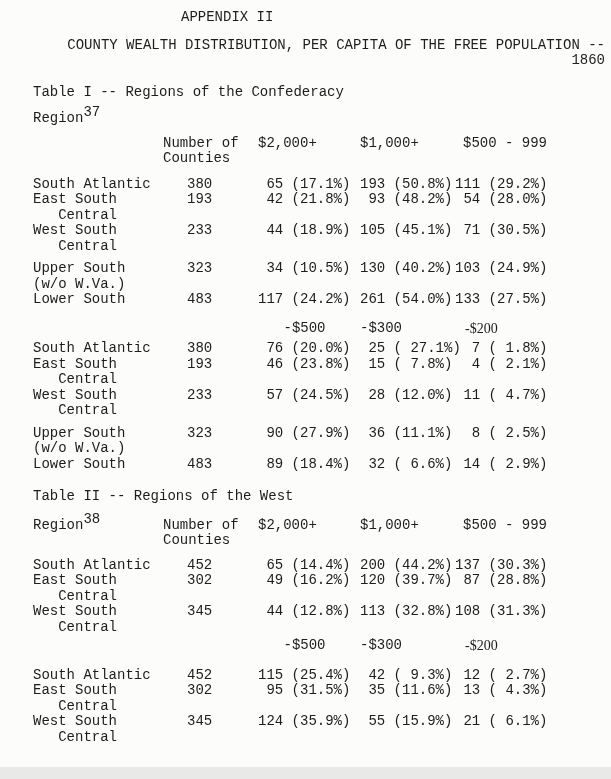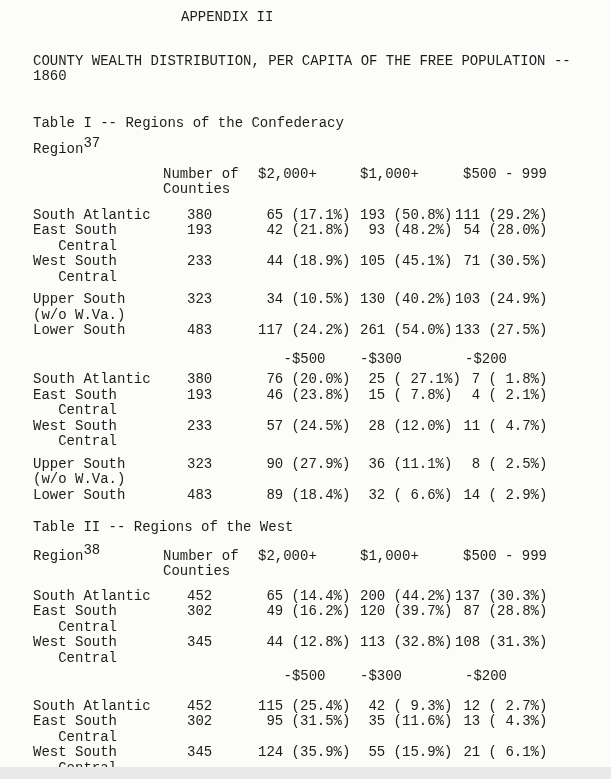--- a/index.html
+++ b/index.html
@@ -11,31 +11,31 @@
     padding:10px 6px 0 33px;
     overflow:hidden;
     font-family:"Liberation Mono","DejaVu Sans Mono",monospace;
     font-size:14px;
     line-height:15.5px;
     color:#1d1d1d;
     letter-spacing:0;
   }
   .pre { white-space:pre; }
   .appendix { margin-left:148px; white-space:pre; }
-  .doc-title { margin-top:28px; white-space:pre; }
+  .doc-title { margin-top:12px; white-space:pre;text-align:right; }
   .caption { white-space:pre; }
-  .caption.t1 { margin-top:31px; }
+  .caption.t1 { margin-top:16px; }
   .caption.t2 { margin-top:17px; }
   sup { font-size:14px; line-height:0; vertical-align:super; }
 
   .trow { display:grid; grid-template-columns:130px 95px 102px 95px 1fr; }
   .cell { white-space:pre; }
   .cell.counties.data { padding-left:24px; }
   .hpad  { padding-left:8px; }   
-  .hpad2 { padding-left:10px; }  
+  .hpad2 { padding-left:10px;font-family:Liberation Serif, serif; }  
   .neg   { margin-left:-9px;text-align:center; }   
 
   .note-row { margin-top:11px; }
   .headers1.t1 { margin-top:9px; }
   .rows { margin-top:10px; }
   .gap-above { margin-top:7px; }
   .headers2.t1 { margin-top:13px; margin-bottom:5px; }
   .headers2.t2 { margin-top:3px;  margin-bottom:14px; }
   .headerline.t2 { margin-top:13px; }
   .rows.t1b2 { margin-top:0; }

